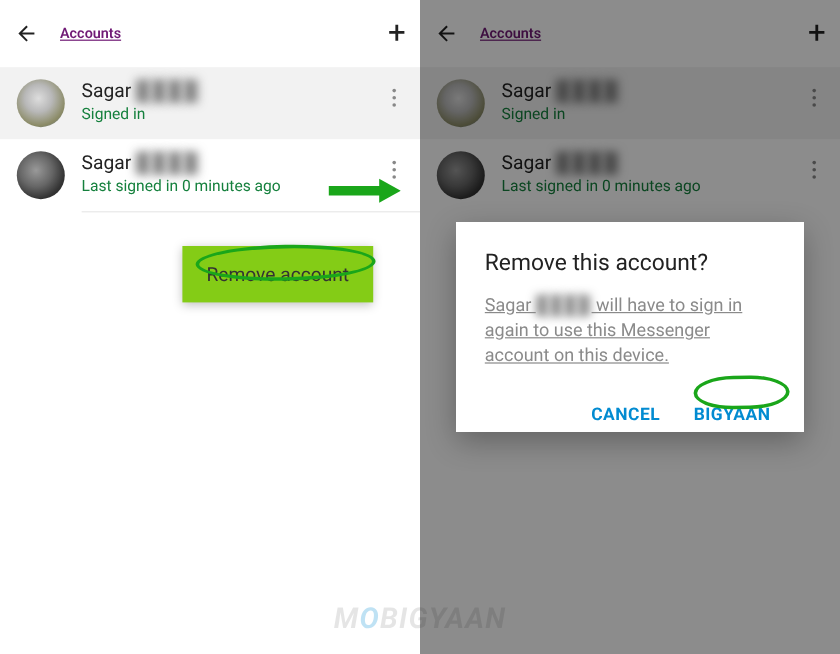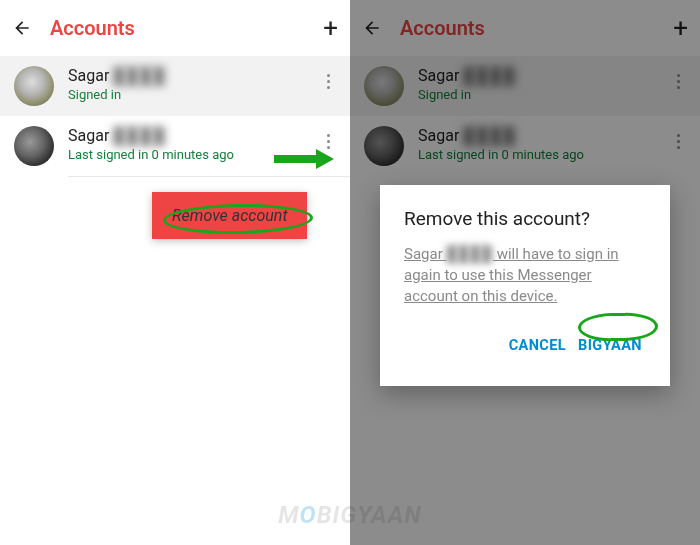--- a/index.html
+++ b/index.html
@@ -3,48 +3,48 @@
 <meta charset="utf-8">
 <style>
   * { box-sizing: border-box; margin: 0; padding: 0; font-family: Roboto, "Helvetica Neue", Arial, sans-serif; }
   body { width: 700px; height: 545px; overflow: hidden; background: #fff; position: relative; }
   .dual { display: flex; width: 100%; height: 100%; }
   .panel { width: 50%; height: 100%; position: relative; background: #fff; }
   .panel.right { background: #fff; }
   .dim-overlay { position: absolute; inset: 0; background: rgba(0,0,0,0.45); z-index: 5; }
   
   .topbar { display: flex; align-items: center; height: 56px; padding: 0 12px; gap: 18px; }
-  .topbar .title { font-size: 20px; font-weight: 600; flex: 1; color: #ef4444; }
+  .topbar .title { font-size: 12px; font-weight: 600; flex: 1; color: #701a75; text-decoration: underline; }
   .topbar .plus { font-size: 26px; font-weight: 400; color: #222; }
   .back { width: 20px; height: 20px; }
   
   .row { display: flex; padding: 10px 14px; gap: 14px; position: relative; }
   .row.selected { background: #f2f2f2; }
   .avatar { width: 40px; height: 40px; border-radius: 50%; background: radial-gradient(circle at 40% 40%, #999 0%, #666 40%, #333 70%, #222 100%); filter: blur(0.3px); flex-shrink:0; }
   .avatar.alt { background: radial-gradient(circle at 45% 40%, #ddd 0%, #b8b8b8 35%, #8a8a65 70%, #5067a0 100%); }
   .acct-text { flex: 1; }
   .acct-name { font-size: 16px; color: #222; }
   .acct-name .blur { color: transparent; text-shadow: 0 0 8px rgba(120,120,120,0.9); letter-spacing: 2px; }
   .acct-sub { font-size: 13px; color: #15803d; margin-top: 2px; }
   .kebab { width: 4px; display: flex; flex-direction: column; gap: 3px; padding: 8px; align-items:center; }
   .kebab span { width: 3px; height: 3px; background: #888; border-radius: 50%; display:block; }
   .sep { height: 1px; background: #e8e8e8; margin-left: 68px; }
   
-  .popup-menu { position: absolute; left: 152px; top: 192px; background: #ef4444; box-shadow: 0 2px 8px rgba(0,0,0,0.25); padding: 14px 20px; font-size: 16px; color: #333; z-index: 6; font-style: italic; }
+  .popup-menu { position: absolute; left: 152px; top: 205px; background: #84cc16; box-shadow: 0 2px 8px rgba(0,0,0,0.25); padding: 14px 20px; font-size: 16px; color: #333; z-index: 6; }
   
   .arrow { position: absolute; left: 272px; top: 147px; z-index: 7; }
   
   .circ1 { position: absolute; left: 163px; top: 204px; width: 150px; height: 30px; border: 3px solid #1aa61a; border-radius: 50%/50%; transform: rotate(-1deg); z-index: 7; pointer-events:none; }
   .circ2 { position: absolute; left: 578px; top: 313px; width: 80px; height: 28px; border: 3px solid #1aa61a; border-radius: 50%/60%; transform: rotate(-1deg); z-index: 20; pointer-events:none; }
   
-  .dialog { position: absolute; left: 30px; right: 30px; top: 185px; background: #fff; z-index: 10; padding: 22px 24px 26px 24px; box-shadow: 0 8px 24px rgba(0,0,0,0.3); }
+  .dialog { position: absolute; left: 30px; right: 30px; top: 185px; background: #fff; z-index: 10; padding: 22px 24px 0 24px; box-shadow: 0 8px 24px rgba(0,0,0,0.3); }
   .dialog-title { font-size: 19px; color: #222; margin-bottom: 14px; }
   .dialog-body { font-size: 15px; color: #8a8a8a; line-height: 1.4; text-decoration: underline; }
   .dialog-body .blur { color: transparent; text-shadow: 0 0 7px rgba(140,140,140,0.9); letter-spacing: 1px; }
-  .dialog-actions { display: flex; justify-content: flex-end; gap: 12px; margin-top: 24px; padding: 6px 4px 6px 0; }
+  .dialog-actions { display: flex; justify-content: flex-end; gap: 28px; margin-top: 24px; padding: 6px 4px 6px 0; }
   .dlg-btn { font-size: 14.5px; font-weight: 700; letter-spacing: 0.4px; color: #028bd1; background: none; border: none; cursor: pointer; }
   
   .wm { position: absolute; left: 50%; bottom: 16px; transform: translateX(-50%); font-size: 24px; font-weight: 700; letter-spacing: 1px; color: rgba(0,0,0,0.1); z-index: 2; font-style: italic; }
   .wm .o { color: rgba(0,140,210,0.25); }
 </style>
 </head>
 <body>
 
 <div class="dual">
 

